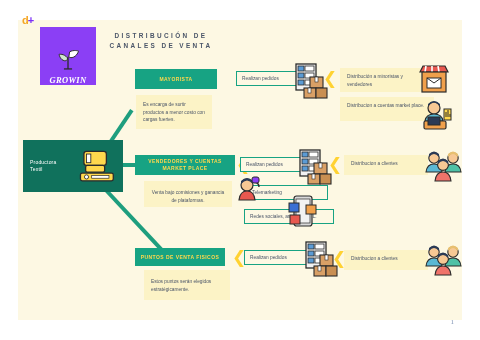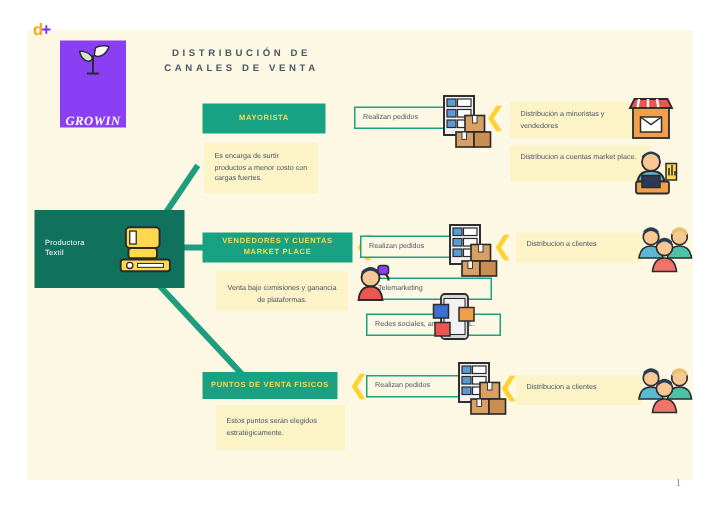--- a/index.html
+++ b/index.html
@@ -29,24 +29,24 @@
     font-size: 11px; font-weight: bold;
     color: #f5a623;
     line-height: 12px;
     letter-spacing: -1px;
   }
   .badge-dplus .plus { color: #7b2ff7; }
 
   
   .logo-box {
     position: absolute; left: 40px; top: 27px;
-    width: 44px; height: 58px;
+    width: 56px; height: 58px;
     background: #8b3ff5;
     display: flex; flex-direction: column;
-    align-items: center; justify-content: space-between;
+    align-items: center; justify-content: flex-end;
   }
   .logo-mark { width: 26px; height: 26px; margin-bottom: 2px; }
   .logo-word {
     color: #ffffff; font-size: 8.5px;
     font-family: "Liberation Serif", serif;
     font-style: italic; font-weight: bold;
     letter-spacing: .3px;
   }
 
   

